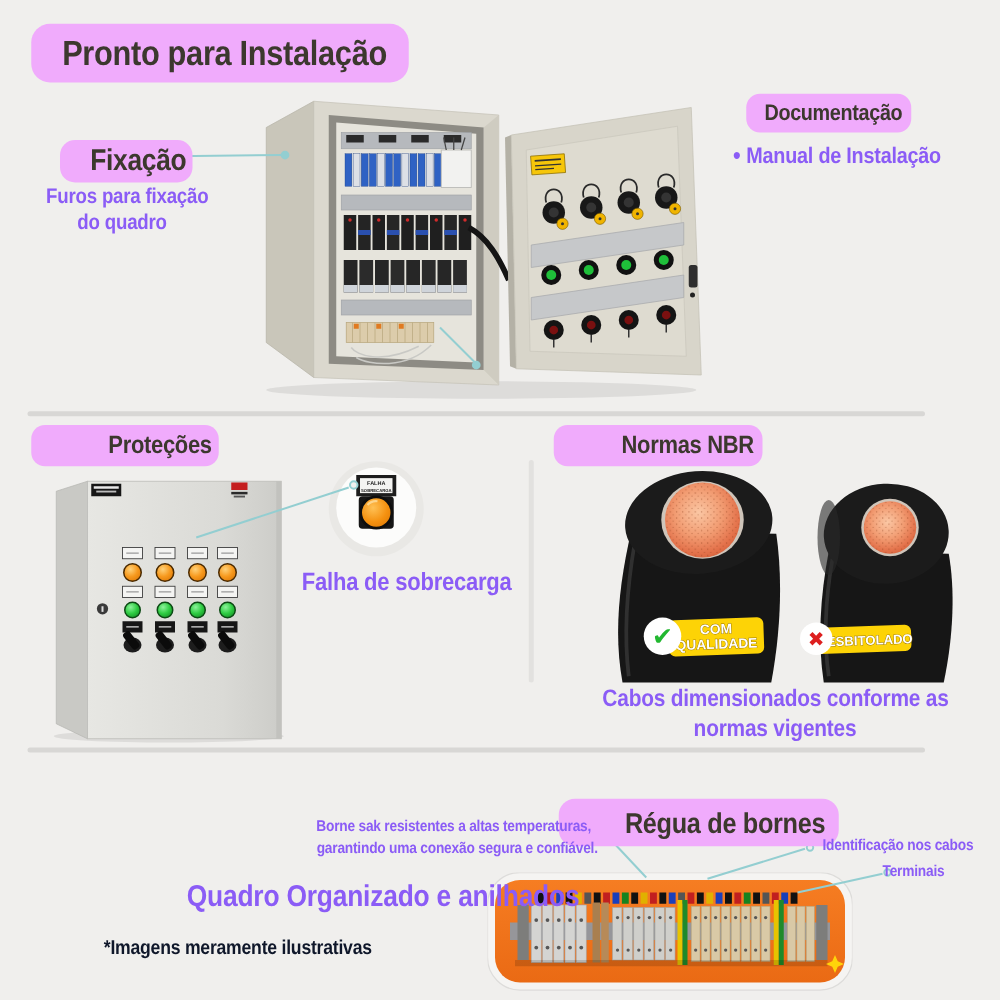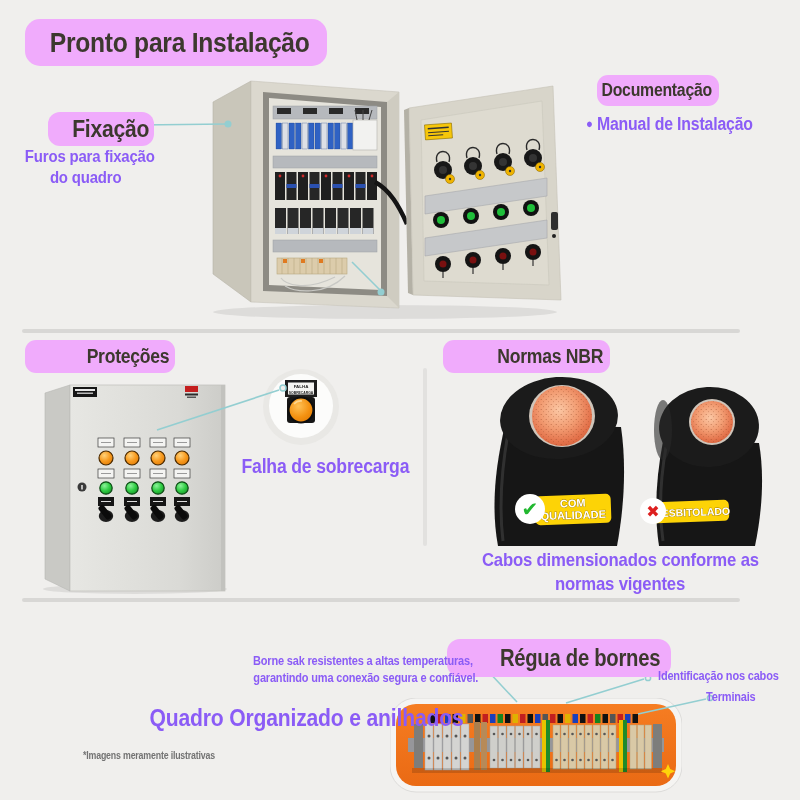--- a/index.html
+++ b/index.html
@@ -223,26 +223,26 @@
           </g>
       </g>
       <rect x="366" y="140" width="7" height="18" rx="2" fill="#2e2e2e"></rect>
       <circle cx="369" cy="164" r="2" fill="#222"></circle>
     </g>
   </svg>
 
   <div class="pill" style="left:48px;top:112px;width:106px;height:34px;font-size:24px;border-radius:12px;">
     <span>Fixação</span>
   </div>
-  <div class="cap center" style="left:0px;top:146px;width:155px;font-size:17px;line-height:21px;padding-left:16px;">
+  <div class="cap center" style="left:12px;top:146px;width:155px;font-size:17px;line-height:21px;padding-left:16px;">
     <span class="cond">Furos para fixação</span><br>
     <span class="cond">do quadro</span>
   </div>
 
-  <div class="pill" style="left:597px;top:75px;width:122px;height:31px;font-size:18px;border-radius:11px;">
+  <div class="pill" style="left:597px;top:75px;width:132px;height:31px;font-size:18px;border-radius:11px;">
     <span>Documentação</span>
   </div>
   <div class="cap leftal" style="left:586px;top:114px;width:200px;font-size:18px;">
     <span class="cond"><span style="font-size:13px;vertical-align:2px;">●</span>&nbsp;<span>Manual de Instalação</span></span>
   </div>
 
 
   <div class="divider" style="left:22px;top:329px;width:718px;"></div>
 
   <div class="pill" style="left:25px;top:340px;width:150px;height:33px;font-size:20px;border-radius:11px;">
@@ -520,21 +520,21 @@
           <circle cx="198.5" cy="62" r="1.3"></circle>
           <circle cx="206.5" cy="62" r="1.3"></circle>
           <circle cx="214.5" cy="62" r="1.3"></circle>
           <circle cx="222.5" cy="62" r="1.3"></circle>
       </g>
       <rect x="22" y="70" width="250" height="5" fill="rgba(0,0,0,0.15)"></rect>
     </g>
     <path d="M278,66 l2.2,5 5,2.2 -5,2.2 -2.2,5 -2.2,-5 -5,-2.2 5,-2.2 Z" fill="#ffd40a"></path>
   </svg>
 
-  <div class="cap leftal" style="left:83px;top:750px;font-size:10px;color:#737373;">
+  <div class="cap leftal" style="left:83px;top:750px;font-size:16px;color:#0f172a;">
     <span class="cond">*Imagens meramente ilustrativas</span>
   </div>
 
   <svg class="lines" width="800" height="800" viewBox="0 0 800 800">
     <g stroke="#93ced1" stroke-width="1.6" fill="none">
       <line x1="139" y1="125" x2="227" y2="124"></line>
       <line x1="352" y1="262" x2="380" y2="290"></line>
       <line x1="157" y1="430" x2="279" y2="390"></line>
       <line x1="486" y1="669" x2="517" y2="702"></line>
       <line x1="566" y1="703" x2="644" y2="679"></line>

